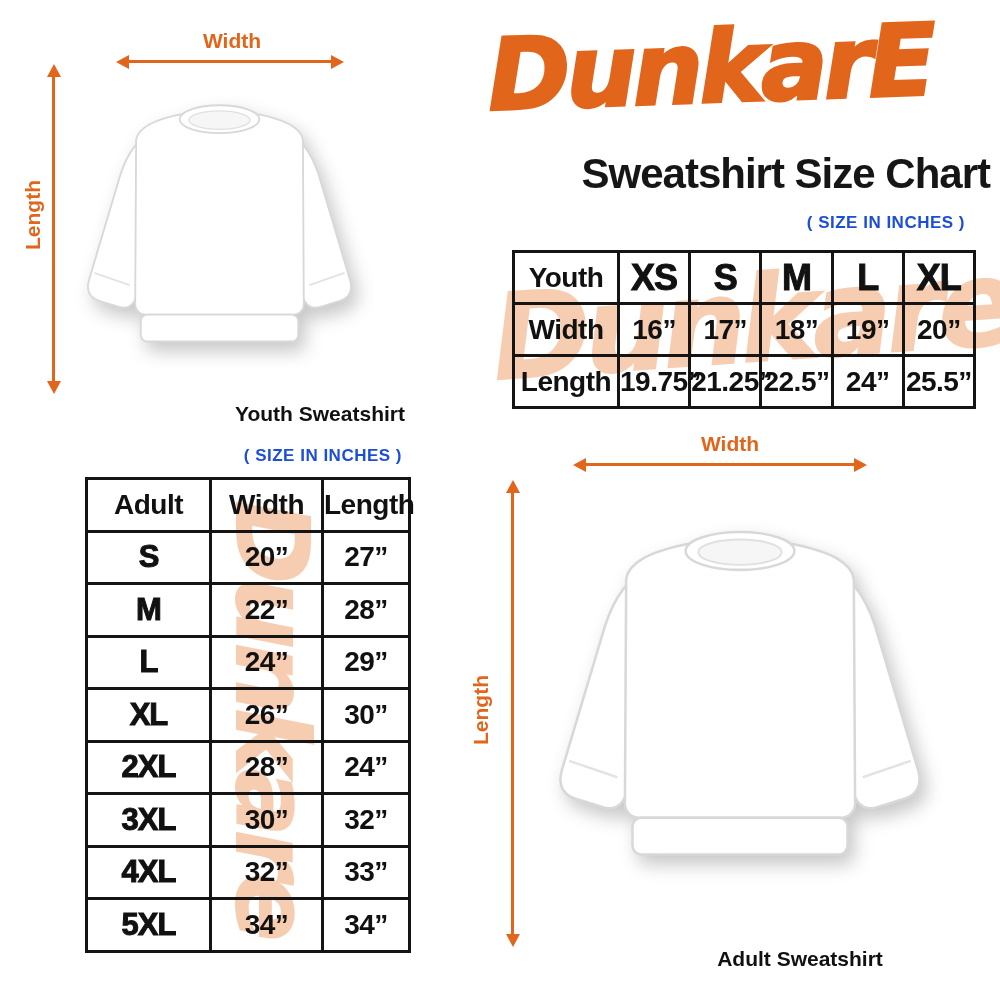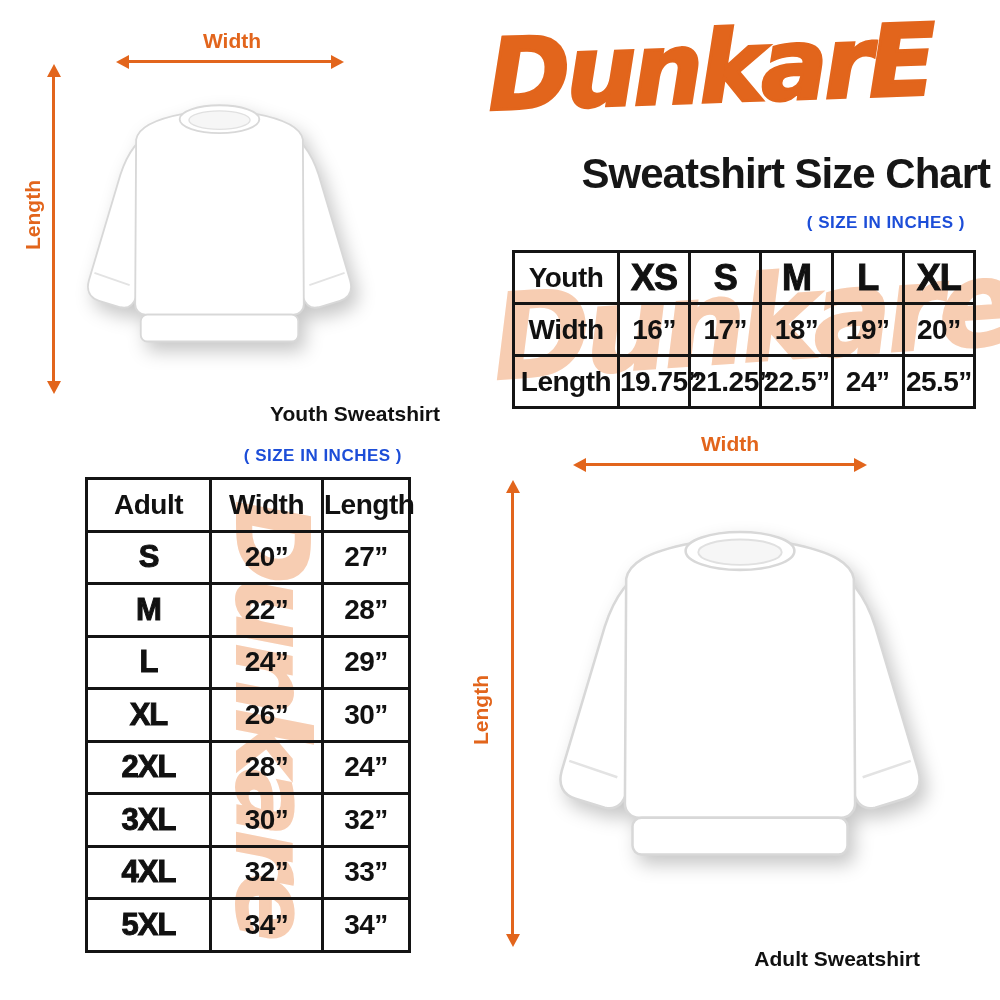--- a/index.html
+++ b/index.html
@@ -54,21 +54,21 @@
     border-style:solid; border-width:13px 7px 0 7px; border-color:#E2651C transparent transparent transparent; }
 
   
   .shirt-svg { position:absolute; z-index:1; overflow:visible;
     filter:drop-shadow(6px 9px 9px rgba(0,0,0,0.22)); }
   .shirt-svg .panel { fill:#ffffff; stroke:#d8d8d8; stroke-width:2; }
   .shirt-svg .seam { fill:none; stroke:#e3e3e3; stroke-width:2; }
   .shirt-svg .collar-inner { fill:#f6f6f6; stroke:#e0e0e0; stroke-width:1.5; }
 
   .caption { position:absolute; font-size:21px; font-weight:bold; color:#111111;
-    text-align:right; z-index:2; }
+    text-align:center; z-index:2; }
 
   
   .size-table { position:absolute; border-collapse:collapse; table-layout:fixed;
     background:transparent; z-index:1; }
   .size-table th, .size-table td {
     border:3px solid #141414; text-align:center; vertical-align:middle;
     padding:0; color:#111111; background:transparent;
   }
   .youth-table { left:512px; top:250px; width:464px; }
   .youth-table tr { height:52px; }

